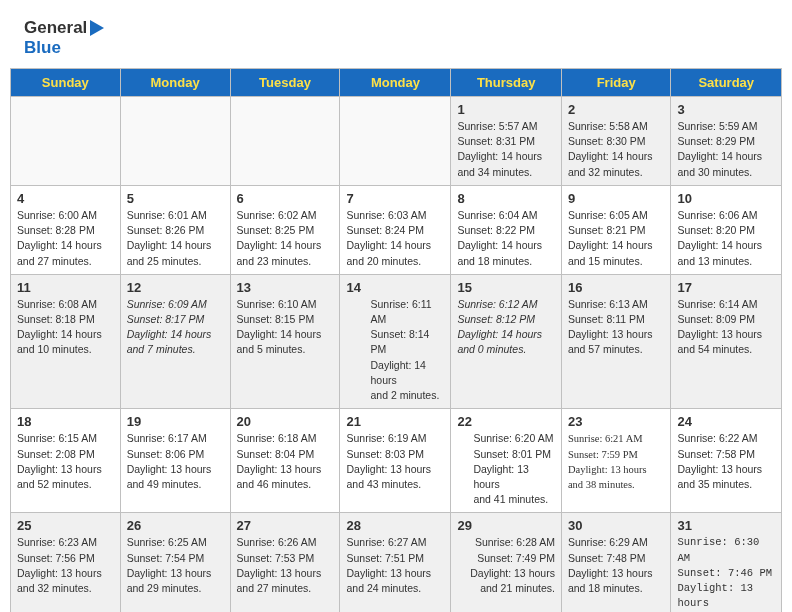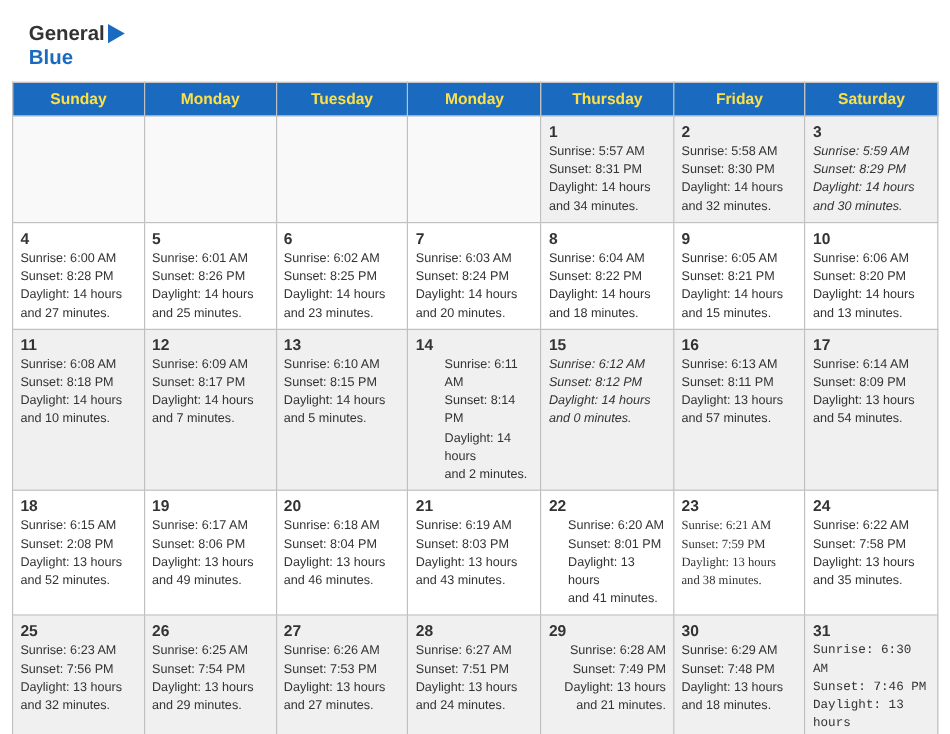--- a/index.html
+++ b/index.html
@@ -68,21 +68,21 @@
             </td>
             <td class="shaded">
               <div class="day-num">2</div>
               <div class="day-info" style="white-space: pre-line;">Sunrise: 5:58 AM
 Sunset: 8:30 PM
 Daylight: 14 hours
 and 32 minutes.</div>
             </td>
             <td class="shaded">
               <div class="day-num">3</div>
-              <div class="day-info" style="white-space: pre-line; font-style: italic;">Sunrise: 5:59 AM
+              <div class="day-info" style="white-space: pre-line;">Sunrise: 5:59 AM
 Sunset: 8:29 PM
 Daylight: 14 hours
 and 30 minutes.</div>
             </td>
           </tr>
           <tr>
             <td>
               <div class="day-num">4</div>
               <div class="day-info" style="white-space: pre-line;">Sunrise: 6:00 AM
 Sunset: 8:28 PM
@@ -135,21 +135,21 @@
           <tr>
             <td class="shaded">
               <div class="day-num">11</div>
               <div class="day-info" style="white-space: pre-line;">Sunrise: 6:08 AM
 Sunset: 8:18 PM
 Daylight: 14 hours
 and 10 minutes.</div>
             </td>
             <td class="shaded">
               <div class="day-num">12</div>
-              <div class="day-info" style="white-space: pre-line;">Sunrise: 6:09 AM
+              <div class="day-info" style="white-space: pre-line; font-style: italic;">Sunrise: 6:09 AM
 Sunset: 8:17 PM
 Daylight: 14 hours
 and 7 minutes.</div>
             </td>
             <td class="shaded">
               <div class="day-num">13</div>
               <div class="day-info" style="white-space: pre-line;">Sunrise: 6:10 AM
 Sunset: 8:15 PM
 Daylight: 14 hours
 and 5 minutes.</div>

